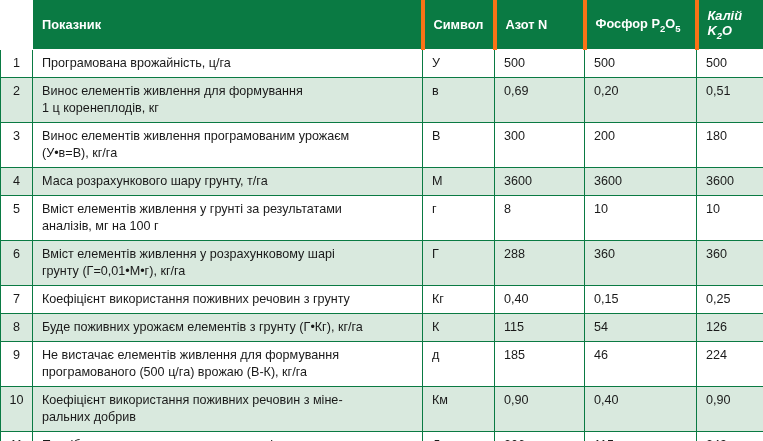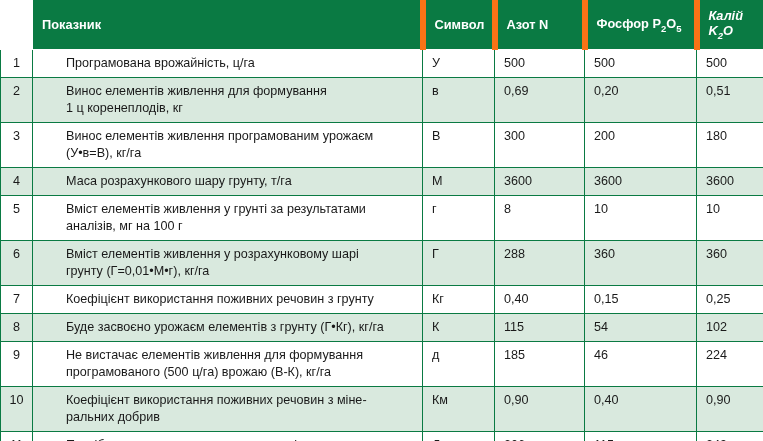--- a/index.html
+++ b/index.html
@@ -26,21 +26,21 @@
   table.calc-table col.c-n      { width: 90px; }
   table.calc-table col.c-p      { width: 112px; }
   table.calc-table col.c-k      { width: 67px; }
 
   table.calc-table thead th {
     background: #0a7a43;
     color: #ffffff;
     font-weight: bold;
     text-align: left;
     padding: 8px 7px 8px 9px;
-    border-right: 6px solid #f97316;
+    border-right: 4px solid #f97316;
     border-bottom: 1px solid #ffffff;
     font-size: 12.8px;
     vertical-align: middle;
     height: 21px;
   }
   table.calc-table thead th.first-head {
     background: #ffffff;
     border-right: 1px solid #ffffff;
     border-bottom: 1px solid #ffffff;
   }
@@ -62,21 +62,21 @@
   table.calc-table tr td:last-child { border-right: 1px solid #0a7a43; }
   table.calc-table tbody tr:first-child td { border-top: 1px solid #0a7a43; }
 
   table.calc-table tbody tr.shaded td {
     background: #d9e9de;
   }
   table.calc-table tbody tr.plain td {
     background: #ffffff;
   }
   .sub { font-size: 9.5px; vertical-align: sub; }
-  .cell-line2 { display: block; margin-left: 24px; }
+  .cell-line2 { display: block; }
 </style>
 </head>
 <body>
 
 <table class="calc-table">
   <colgroup>
     <col class="c-num">
       <col class="c-name">
       <col class="c-sym">
     <col class="c-n">
@@ -164,26 +164,26 @@
           <span class="cell-line2">Коефіцієнт використання поживних речовин з грунту</span>
         </td>
         <td>Кг</td>
         <td>0,40</td>
         <td>0,15</td>
         <td>0,25</td>
       </tr>
       <tr class="shaded">
         <td class="num">8</td>
         <td>
-          <span class="cell-line2">Буде засвоєно урожаєм елементів з грунту (Г•Кг), кг/га</span>
+          <span class="cell-line2">Буде поживних урожаєм елементів з грунту (Г•Кг), кг/га</span>
         </td>
         <td>К</td>
         <td>115</td>
         <td>54</td>
-        <td>102</td>
+        <td>126</td>
       </tr>
       <tr class="plain">
         <td class="num">9</td>
         <td>
           <span class="cell-line2">Не вистачає елементів живлення для формування</span>
           <span class="cell-line2">програмованого (500 ц/га) врожаю (В-К), кг/га</span>
         </td>
         <td>д</td>
         <td>185</td>
         <td>46</td>

